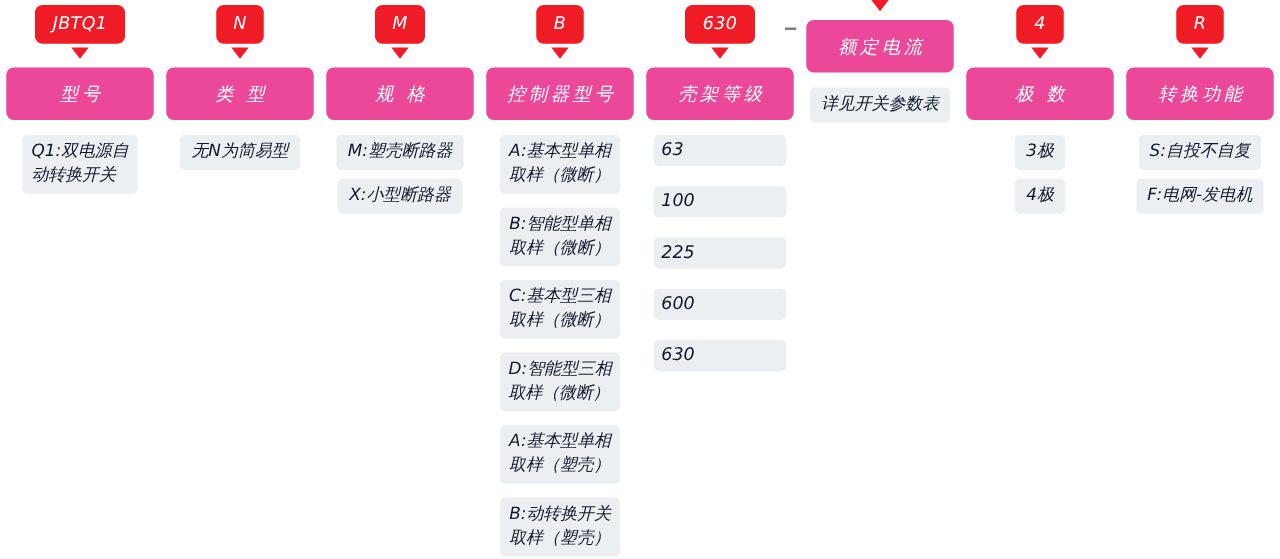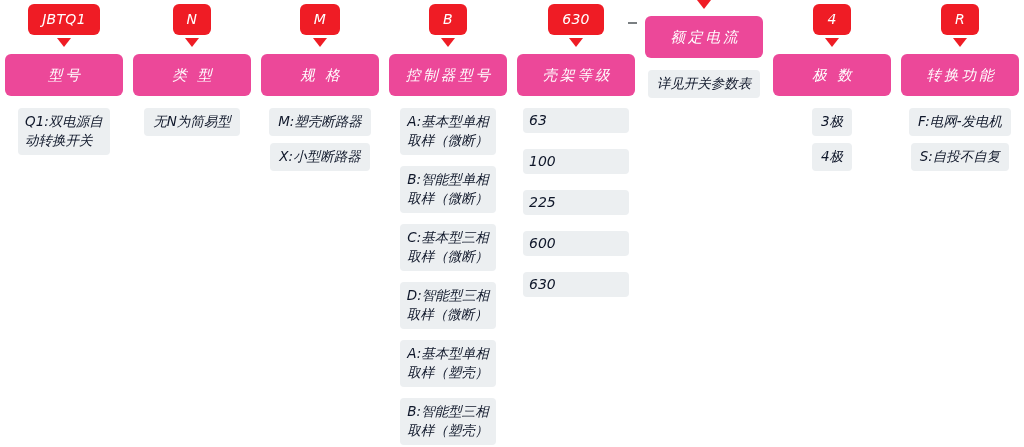--- a/index.html
+++ b/index.html
@@ -203,21 +203,21 @@
         <div class="chip tall wide">A:基本型单相
 取样（微断）</div>
         <div class="chip tall wide">B:智能型单相
 取样（微断）</div>
         <div class="chip tall wide">C:基本型三相
 取样（微断）</div>
         <div class="chip tall wide">D:智能型三相
 取样（微断）</div>
         <div class="chip tall wide">A:基本型单相
 取样（塑壳）</div>
-        <div class="chip tall wide">B:智能型三相
+        <div class="chip tall wide">B:动转换开关
 取样（塑壳）</div>
       </div>
     </div>
     <div class="column">
       <div class="badge-row">
         <div class="badge">630</div>
       </div>
       <div class="arrow-row">
         <div class="arrow"></div>
       </div>
@@ -262,17 +262,17 @@
       <div class="badge-row">
         <div class="badge">R</div>
       </div>
       <div class="arrow-row">
         <div class="arrow"></div>
       </div>
       <div class="field-row">
         <div class="field">转换功能</div>
       </div>
       <div class="options">
+        <div class="chip">S:自投不自复</div>
         <div class="chip">F:电网-发电机</div>
-        <div class="chip">S:自投不自复</div>
       </div>
     </div>
   </div>
 
 </body></html>

